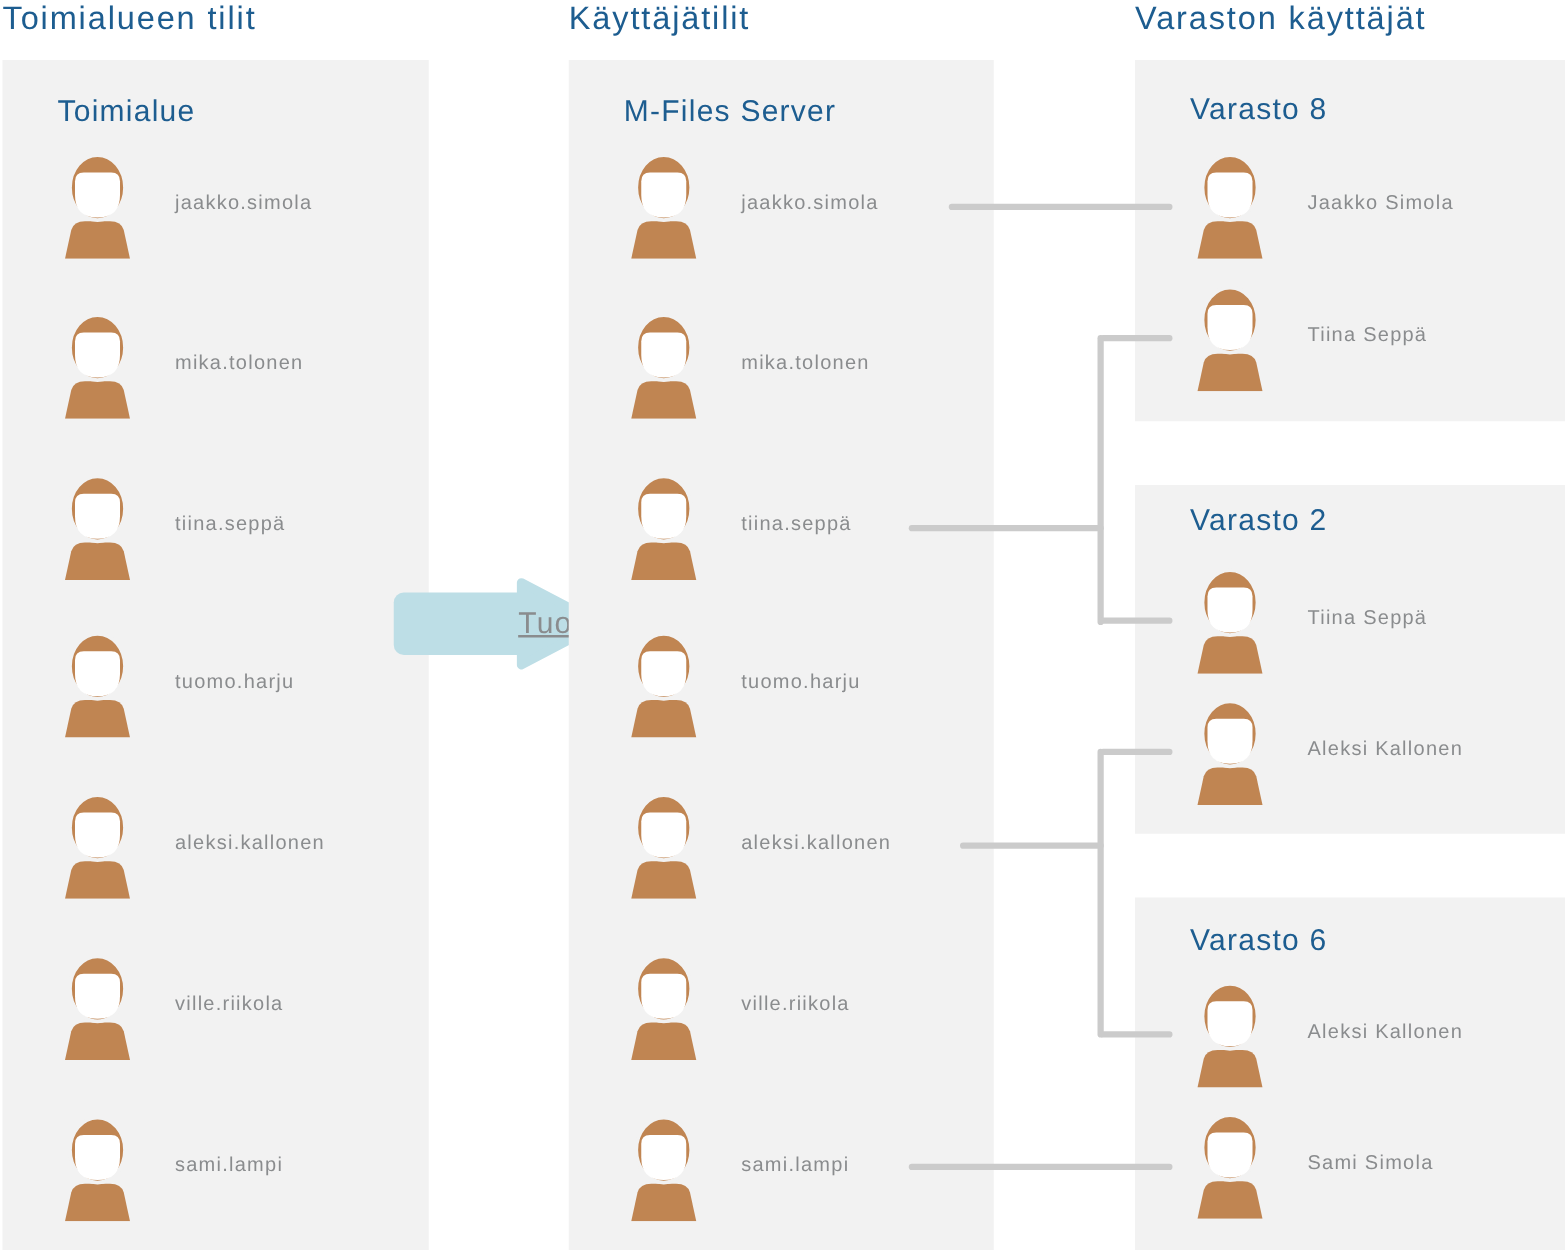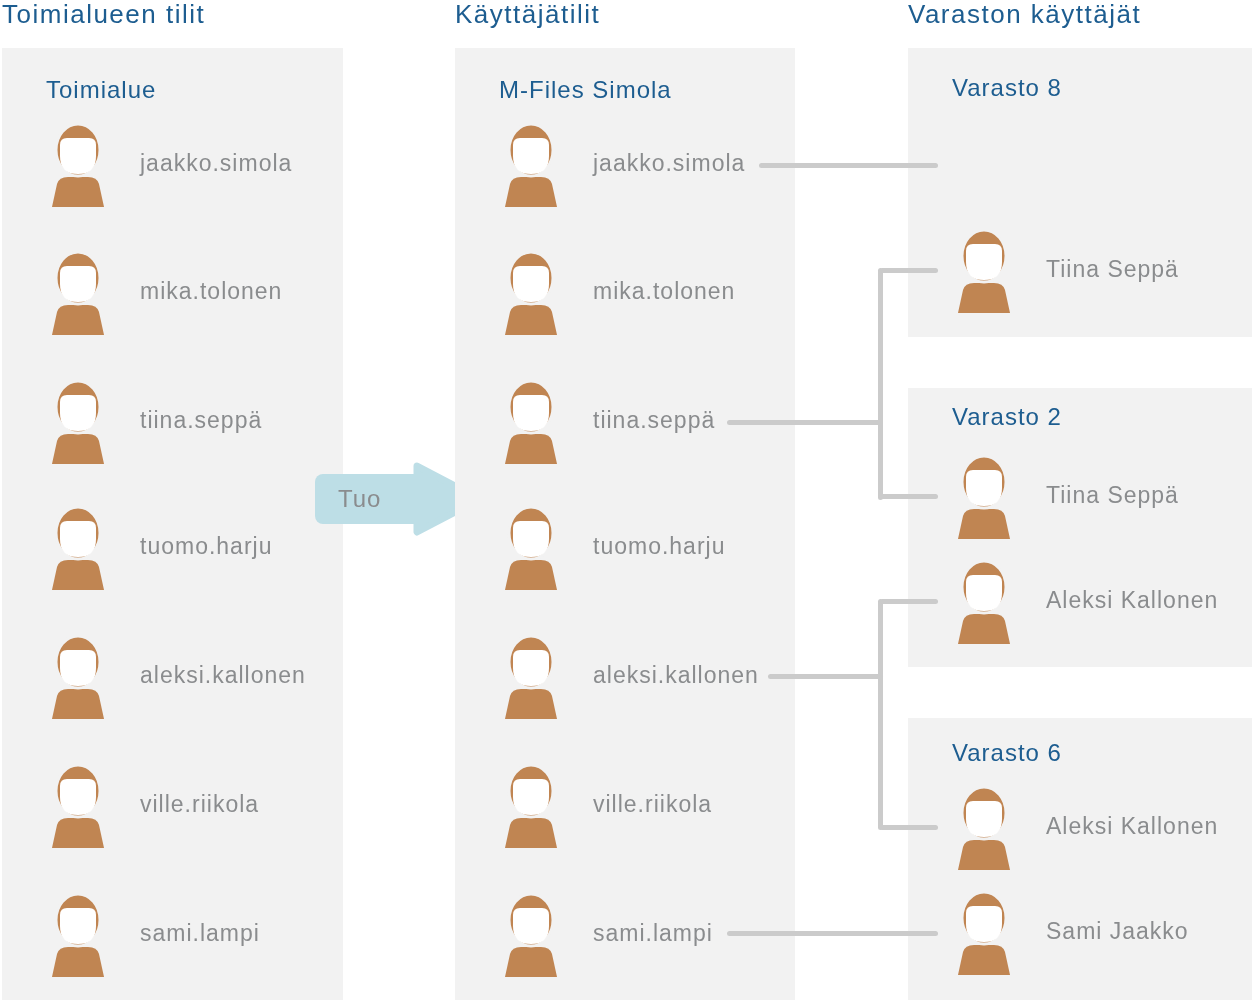--- a/index.html
+++ b/index.html
@@ -19,30 +19,31 @@
   }
   .panel-header {
     position:absolute; left:44px;
     font-size:24px; letter-spacing:1px; color:#1d5d90;
     white-space:nowrap; line-height:34px;
   }
   .user-row { position:absolute; left:0; right:0; height:88px; }
   .user-icon { position:absolute; left:44px; top:2px; width:64px; height:84px; }
   .user-label {
     position:absolute; left:138px; top:0; height:88px; line-height:84px;
-    font-size:23px; letter-spacing:1px; color:#8a8c8e; white-space:nowrap;text-align:right;
+    font-size:16px; letter-spacing:1px; color:#8a8c8e; white-space:nowrap;text-align:right;
   }
   .connector { position:absolute; background:#cbcbcb; border-radius:3px; }
   .h-line { height:5px; }
   .v-line { width:5px; }
   .arrow-wrap { position:absolute; left:313px; top:458px; width:172px; height:82px; }
   .arrow-label {
     position:absolute; left:338px; top:484px; width:120px;
-    text-align:left; font-size:24px; letter-spacing:1px; color:#8a8c8e;
+    text-align:right; font-size:24px; letter-spacing:1px; color:#8a8c8e;
     line-height:30px;
+    text-decoration:underline;
   }
 </style>
 </head>
 <body>
 
 <svg width="0" height="0" style="position:absolute">
   <defs>
     <g id="person">
       <path d="M6,84 L11,61 Q13,54 22,54 L42,54 Q51,54 53,61 L58,84 Z" fill="#c08552"></path>
       <ellipse cx="32" cy="27" rx="22" ry="26" fill="#c08552" stroke="#f2f2f2" stroke-width="3"></ellipse>
@@ -103,21 +104,21 @@
     </div>
   </div>
 
   <svg class="arrow-wrap" viewBox="0 0 172 82">
     <rect x="2" y="16" width="108" height="50" rx="8" fill="#bddee6"></rect>
     <path d="M104,8 L167,41 L104,74 Z" fill="#bddee6" stroke="#bddee6" stroke-width="7" stroke-linejoin="round"></path>
   </svg>
   <div class="arrow-label">Tuo</div>
 
   <div class="panel" style="left:455px; top:48px; width:340px; height:952px;">
-    <div class="panel-header" style="top:25px">M-Files Simola</div>
+    <div class="panel-header" style="top:25px">M-Files Server</div>
     <div class="user-row" style="top:73px">
       <svg class="user-icon" viewBox="0 0 64 84">
           <use href="#person"></use>
         </svg>
       <div class="user-label">jaakko.simola</div>
     </div>
     <div class="user-row" style="top:201px">
       <svg class="user-icon" viewBox="0 0 64 84">
           <use href="#person"></use>
         </svg>
@@ -150,20 +151,26 @@
     <div class="user-row" style="top:843px">
       <svg class="user-icon" viewBox="0 0 64 84">
           <use href="#person"></use>
         </svg>
       <div class="user-label">sami.lampi</div>
     </div>
   </div>
 
   <div class="panel" style="left:908px; top:48px; width:344px; height:289px;">
     <div class="panel-header" style="top:23px">Varasto 8</div>
+    <div class="user-row" style="top:73px">
+      <svg class="user-icon" viewBox="0 0 64 84">
+          <use href="#person"></use>
+        </svg>
+      <div class="user-label">Jaakko Simola</div>
+    </div>
     <div class="user-row" style="top:179px">
       <svg class="user-icon" viewBox="0 0 64 84">
           <use href="#person"></use>
         </svg>
       <div class="user-label">Tiina Seppä</div>
     </div>
   </div>
 
   <div class="panel" style="left:908px; top:388px; width:344px; height:279px;">
     <div class="panel-header" style="top:12px">Varasto 2</div>
@@ -186,21 +193,21 @@
     <div class="user-row" style="top:66px">
       <svg class="user-icon" viewBox="0 0 64 84">
           <use href="#person"></use>
         </svg>
       <div class="user-label">Aleksi Kallonen</div>
     </div>
     <div class="user-row" style="top:171px">
       <svg class="user-icon" viewBox="0 0 64 84">
           <use href="#person"></use>
         </svg>
-      <div class="user-label">Sami Jaakko</div>
+      <div class="user-label">Sami Simola</div>
     </div>
   </div>
 
   <div class="connector h-line" style="left:759px; top:163px; width:179px;"></div>
 
   <div class="connector h-line" style="left:727px; top:420px; width:156px;"></div>
   <div class="connector v-line" style="left:878px; top:268px; height:232px;"></div>
   <div class="connector h-line" style="left:880px; top:268px; width:58px;"></div>
   <div class="connector h-line" style="left:880px; top:494px; width:58px;"></div>
 

